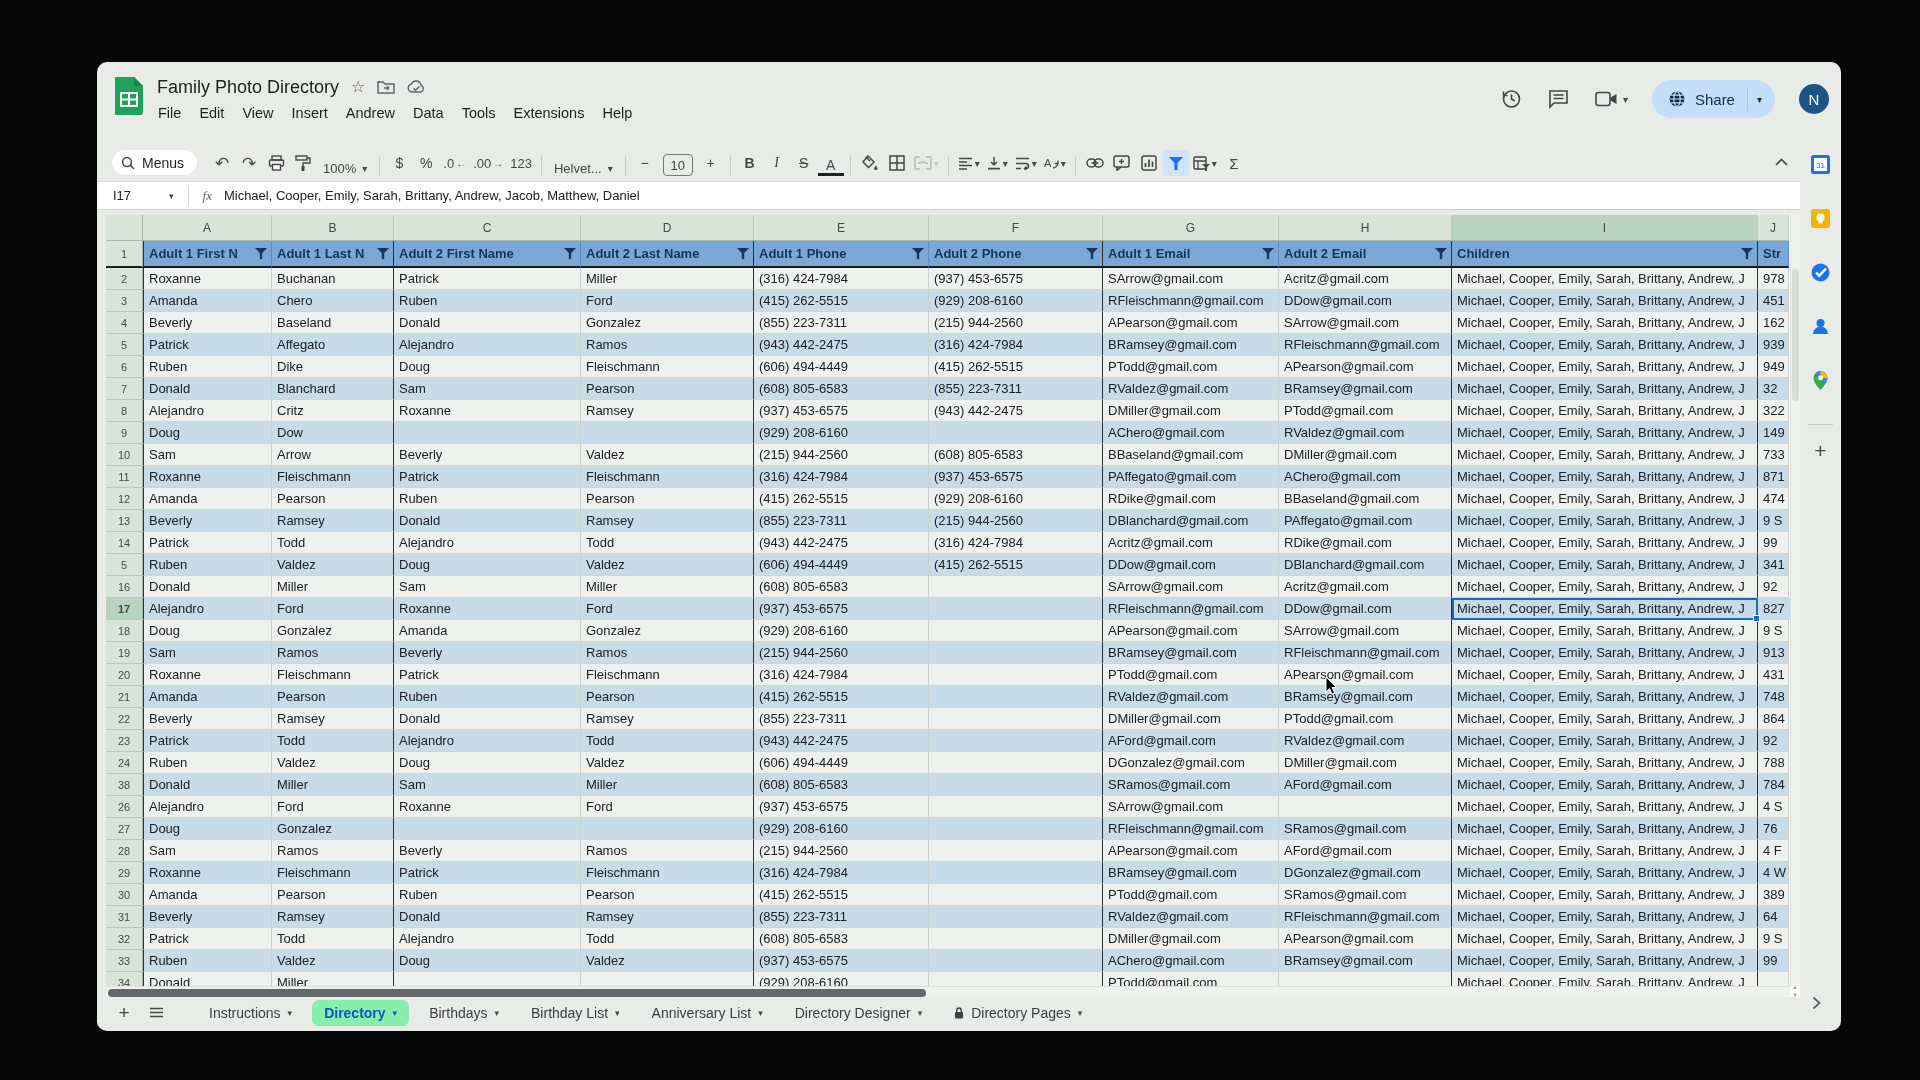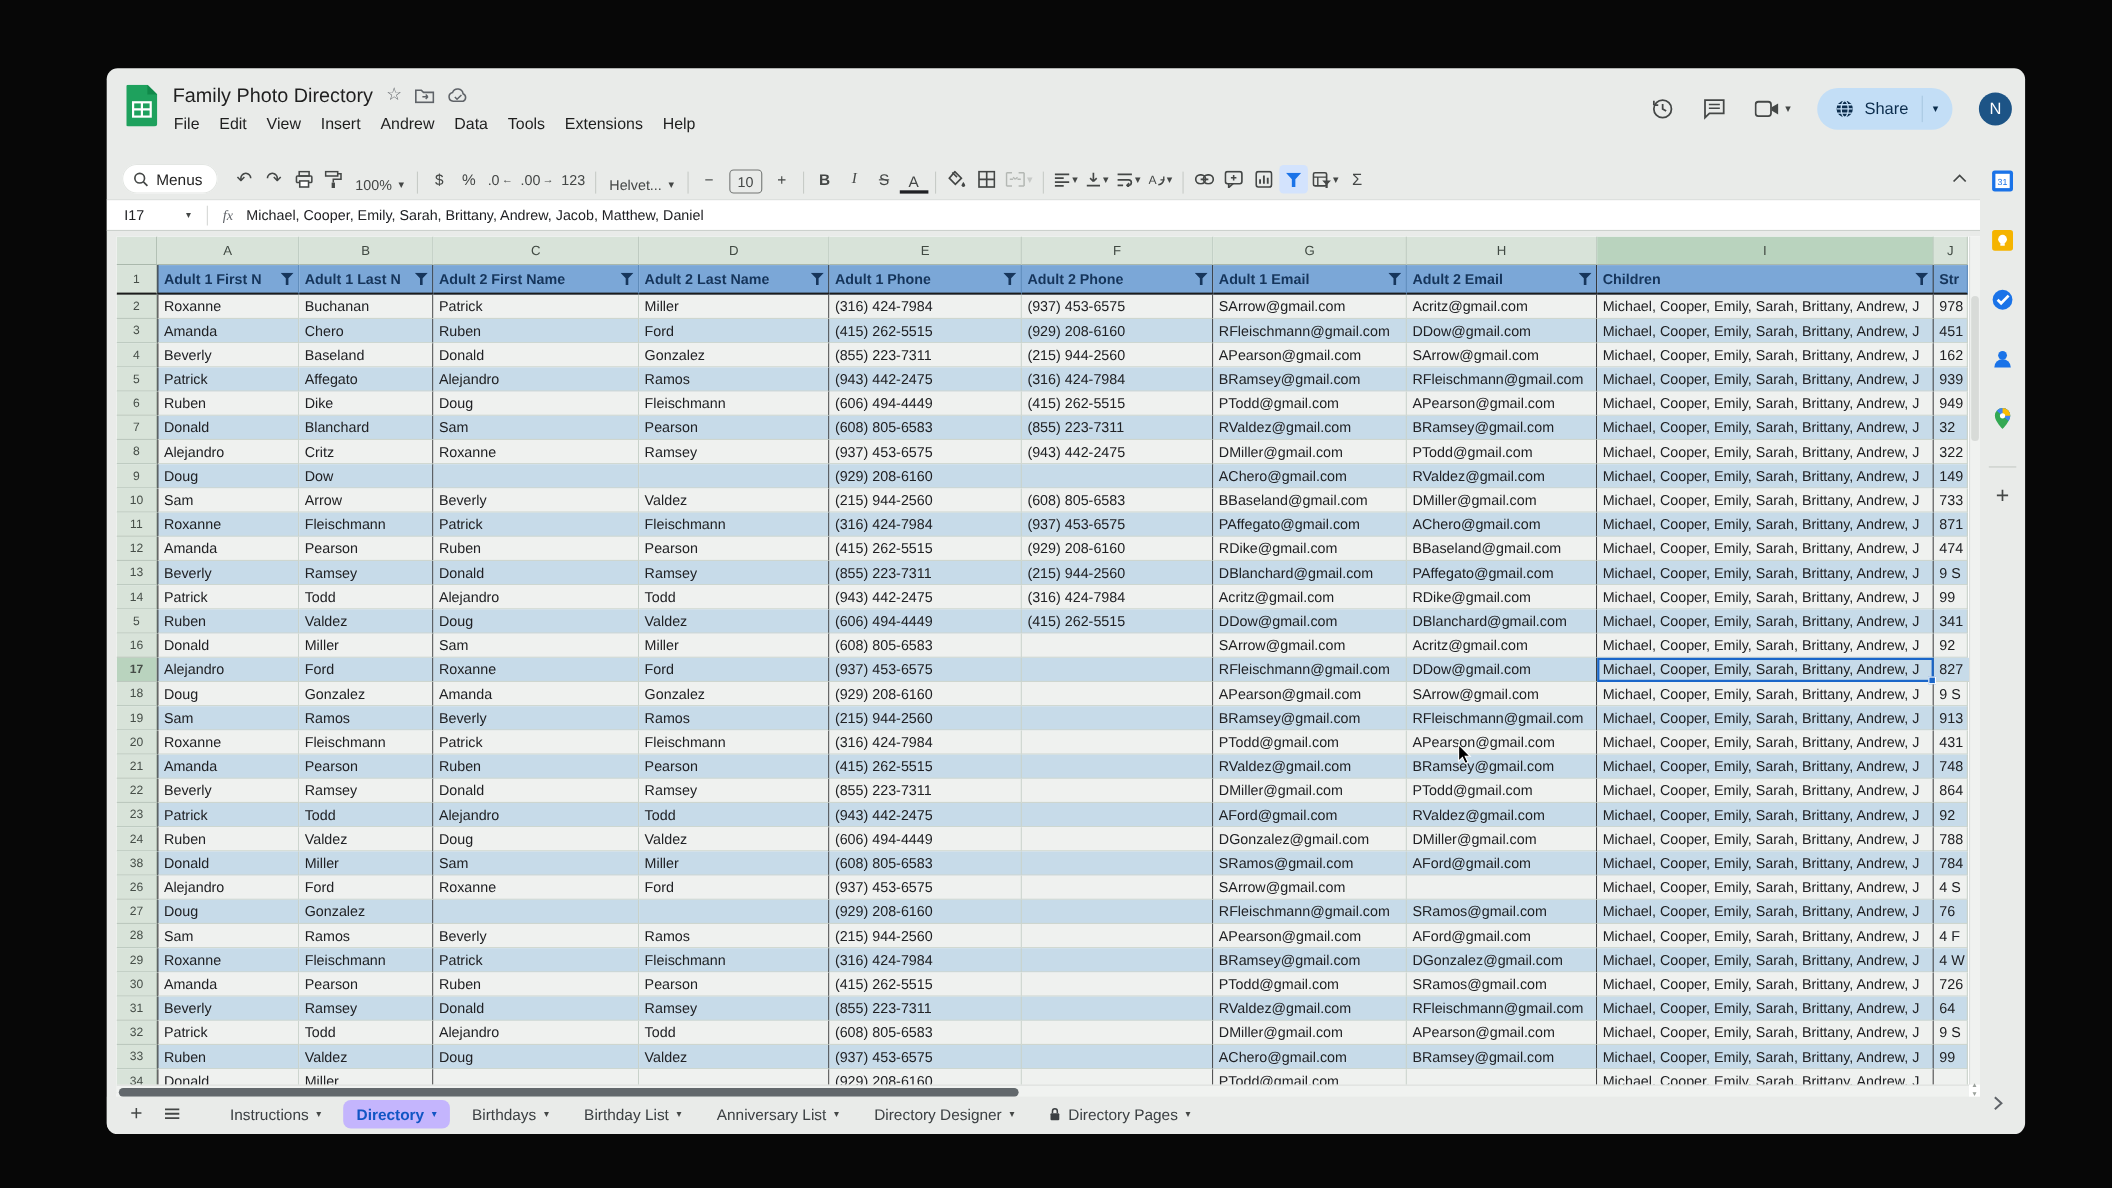--- a/index.html
+++ b/index.html
@@ -95,21 +95,21 @@
 
   
   .tabbar { position:absolute; left:0; bottom:3px; height:31px; width:1703px; background:#e9ebe9;
     display:flex; align-items:center; }
   .tab-plus, .tab-burger { width:26px; height:26px; display:flex; align-items:center; justify-content:center;
     color:#444746; font-size:19px; margin-left:14px; }
   .tab-burger { font-size:15px; margin-left:6px; margin-right:28px; letter-spacing:1px; }
   .tab { display:flex; align-items:center; gap:7px; height:26px; padding:0 12px; font-size:14px;
     color:#3c4043; border-radius:7px; margin-right:8px; }
   .tab .tcaret { font-size:9px; color:#444746; }
-  .tab.active { background:#c4b5fd; color:#1155c4; font-weight:bold; }
+  .tab.active { background:#86efac; color:#1155c4; font-weight:bold; }
   .tab.active .tcaret { color:#1155c4; }
   .tab .lock { display:flex; align-items:center; }
 
   
   .rail { position:absolute; right:0; top:78px; width:41px; bottom:0; }
   .rail-ico { position:absolute; left:10px; width:21px; height:21px; }
   .rail-div { position:absolute; left:8px; width:25px; height:1px; background:#c6cac6; top:352px; }
   .rail-plus { position:absolute; left:10px; top:368px; width:21px; height:21px; font-size:21px;
     color:#444746; display:flex; align-items:center; justify-content:center; }
   .rail-chev { position:absolute; left:12px; top:856px; color:#5f6368; }
@@ -789,21 +789,21 @@
             <div class="c rownum">30</div>
             <div class="c afirst" style="width:129px">Amanda</div>
             <div class="c gsep" style="width:122px">Pearson</div>
             <div class="c" style="width:187px">Ruben</div>
             <div class="c gsep" style="width:173px">Pearson</div>
             <div class="c" style="width:175px">(415) 262-5515</div>
             <div class="c gsep" style="width:174px"></div>
             <div class="c" style="width:176px">PTodd@gmail.com</div>
             <div class="c gsep" style="width:173px">SRamos@gmail.com</div>
             <div class="c gsep" style="width:306px">Michael, Cooper, Emily, Sarah, Brittany, Andrew, J</div>
-            <div class="c" style="width:31px">726</div>
+            <div class="c" style="width:31px">389</div>
           </div>
           <div class="row drow odd">
             <div class="c rownum">31</div>
             <div class="c afirst" style="width:129px">Beverly</div>
             <div class="c gsep" style="width:122px">Ramsey</div>
             <div class="c" style="width:187px">Donald</div>
             <div class="c gsep" style="width:173px">Ramsey</div>
             <div class="c" style="width:175px">(855) 223-7311</div>
             <div class="c gsep" style="width:174px"></div>
             <div class="c" style="width:176px">RValdez@gmail.com</div>

